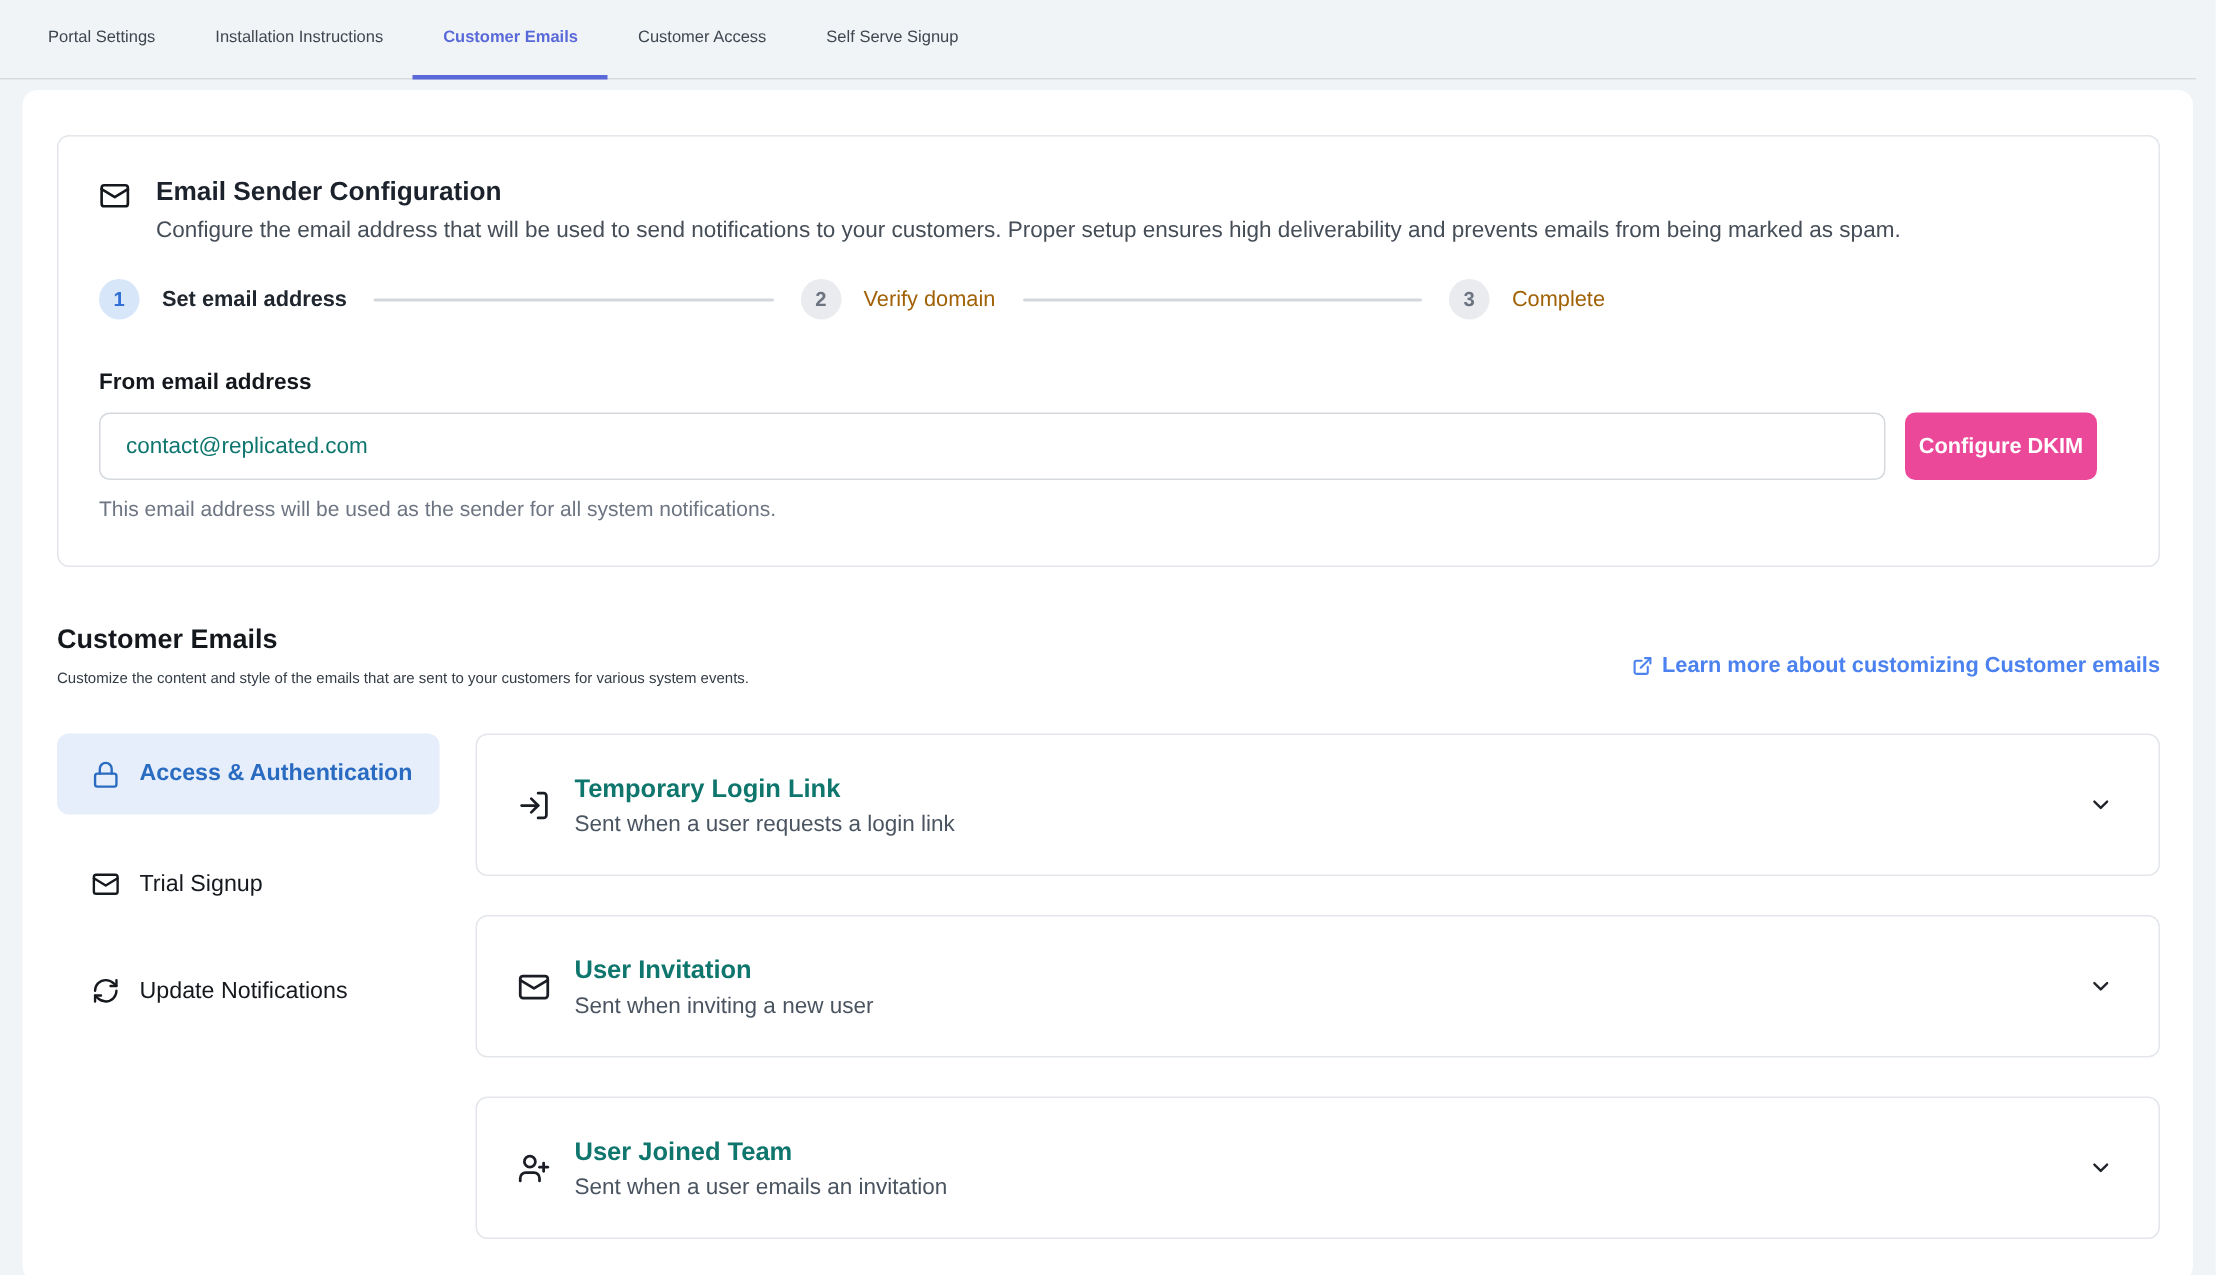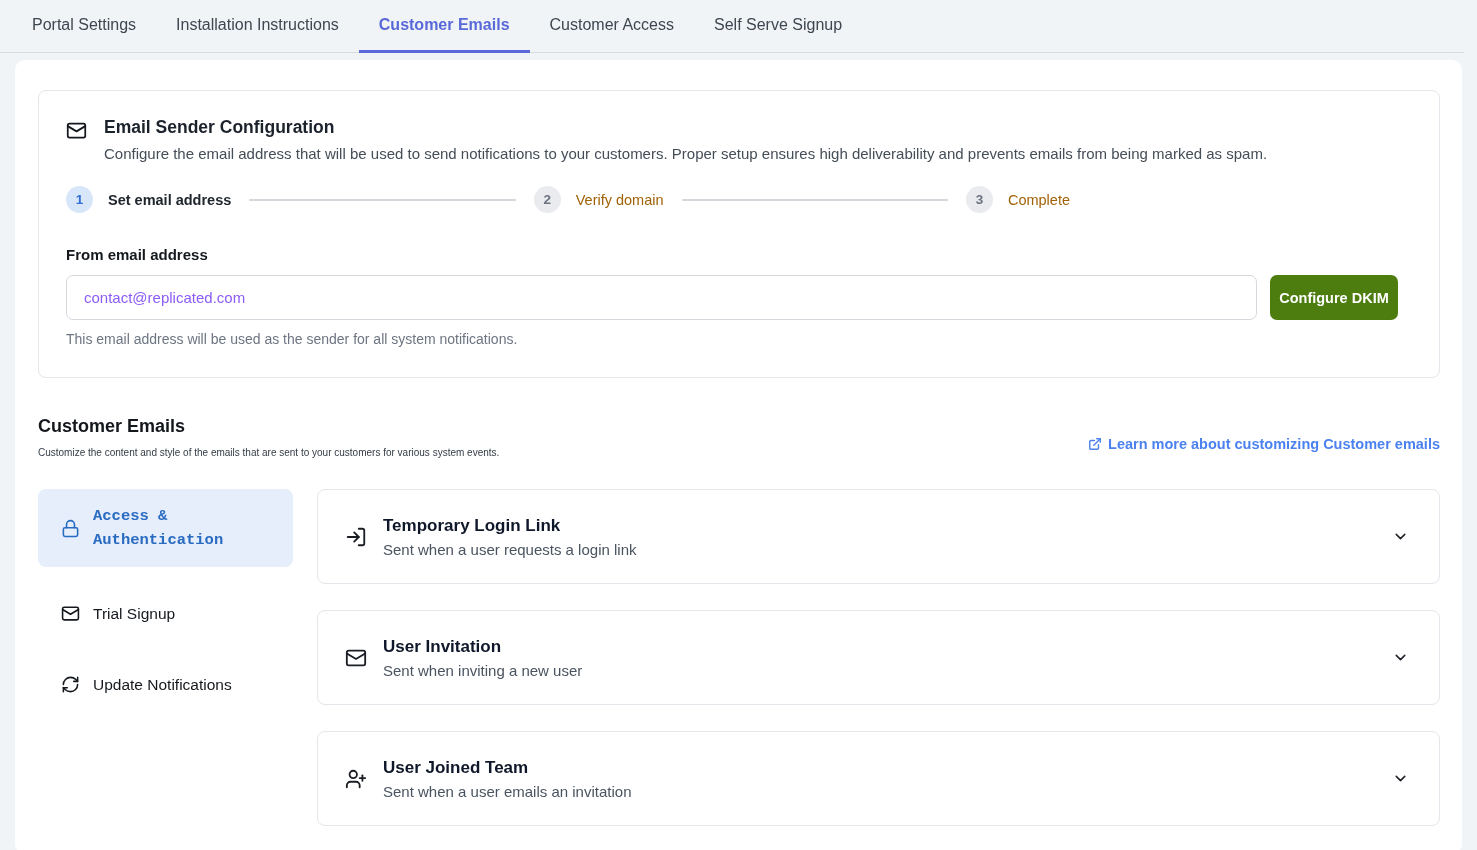--- a/index.html
+++ b/index.html
@@ -14,21 +14,21 @@
     height: 53px;
     display: flex;
     align-items: stretch;
     padding-left: 12px;
     margin-right: 13px;
     border-bottom: 1px solid #d7dbdf;
   }
   .tab {
     display: flex; align-items: center;
     padding: 0 20px;
-    font-size: 16px; font-weight: 500;
+    font-size: 11px; font-weight: 500;
     color: #3e4650;
     cursor: pointer;
     border-bottom: 3px solid transparent;
     margin-bottom: -1px;
   }
   .tab.active {
     color: #5a69d9;
     font-weight: 700;
     border-bottom-color: #5a68da;
   }
@@ -71,27 +71,27 @@
     flex: 1; height: 2px; background: #d4d8dd;
     margin: 0 18px; border-radius: 1px;
   }
   
   .from-label { margin-top: 33px; font-size: 15px; font-weight: 700; color: #14181d; }
   .input-row { margin-top: 12px; display: flex; gap: 13px; }
   .email-input {
     flex: 1; height: 45px;
     border: 1px solid #d5d9de; border-radius: 7px;
     padding: 0 17px;
-    font-size: 15px; color: #8b5cf6;
+    font-size: 15px; color: #0f766e;
     font-family: "Liberation Sans", sans-serif;
     outline: none; background: #fff;
   }
   .dkim-btn {
     width: 128px; height: 45px;
-    background: #4d7c0f; color: #ffffff;
+    background: #ec4899; color: #ffffff;
     border: none; border-radius: 7px;
     font-size: 14.5px; font-weight: 700;
     font-family: "Liberation Sans", sans-serif;
     cursor: pointer;
   }
   .helper-text { margin-top: 11px; font-size: 14px; color: #6d7582; }
   
   .section-row { margin-top: 38px; display: flex; justify-content: space-between; }
   .section-title { font-size: 18px; font-weight: 700; color: #14181d; }
   .section-desc { margin-top: 10px; font-size: 10px; color: #343c46; }
@@ -107,34 +107,34 @@
   .side-item {
     display: flex; align-items: center; gap: 13px;
     padding: 14px 16px 14px 23px;
     border-radius: 8px;
     font-size: 15.5px; font-weight: 500; color: #15191e;
     cursor: pointer; margin-bottom: 24px;
   }
   .side-item .icon-wrap { flex-shrink: 0; display: flex; }
   .side-item.active {
     background: #e5eefa; color: #2a6bc2; font-weight: 700;
-    padding-top: 15px; padding-bottom: 15px; margin-bottom: 23px; font-family: Liberation Mono, monospace;
+    padding-top: 15px; padding-bottom: 15px; margin-bottom: 23px;
   }
   .side-item.active .side-label { line-height: 1.55; }
   .email-cards { flex: 1; display: flex; flex-direction: column; gap: 26px; }
   .email-card {
     border: 1px solid #e3e6ea; border-radius: 8px;
     height: 95px;
     display: flex; align-items: center;
     padding: 0 30px 0 27px;
     cursor: pointer; background: #fff;
   }
   .email-card .icon-wrap { margin-right: 16px; color: #1a1e24; display: flex; }
   .card-text { flex: 1; }
-  .card-title { font-size: 17px; font-weight: 700; color: #0f172a; }
+  .card-title { font-size: 17px; font-weight: 700; color: #0f766e; }
   .card-sub { font-size: 15px; color: #4a5460; margin-top: 5px; }
   .chev { color: #20242a; display: flex; }
   svg { display: block; }
 </style>
 </head>
 <body>
 
 <nav class="tabbar">
   <div class="tab">Portal Settings</div>
   <div class="tab">Installation Instructions</div>

